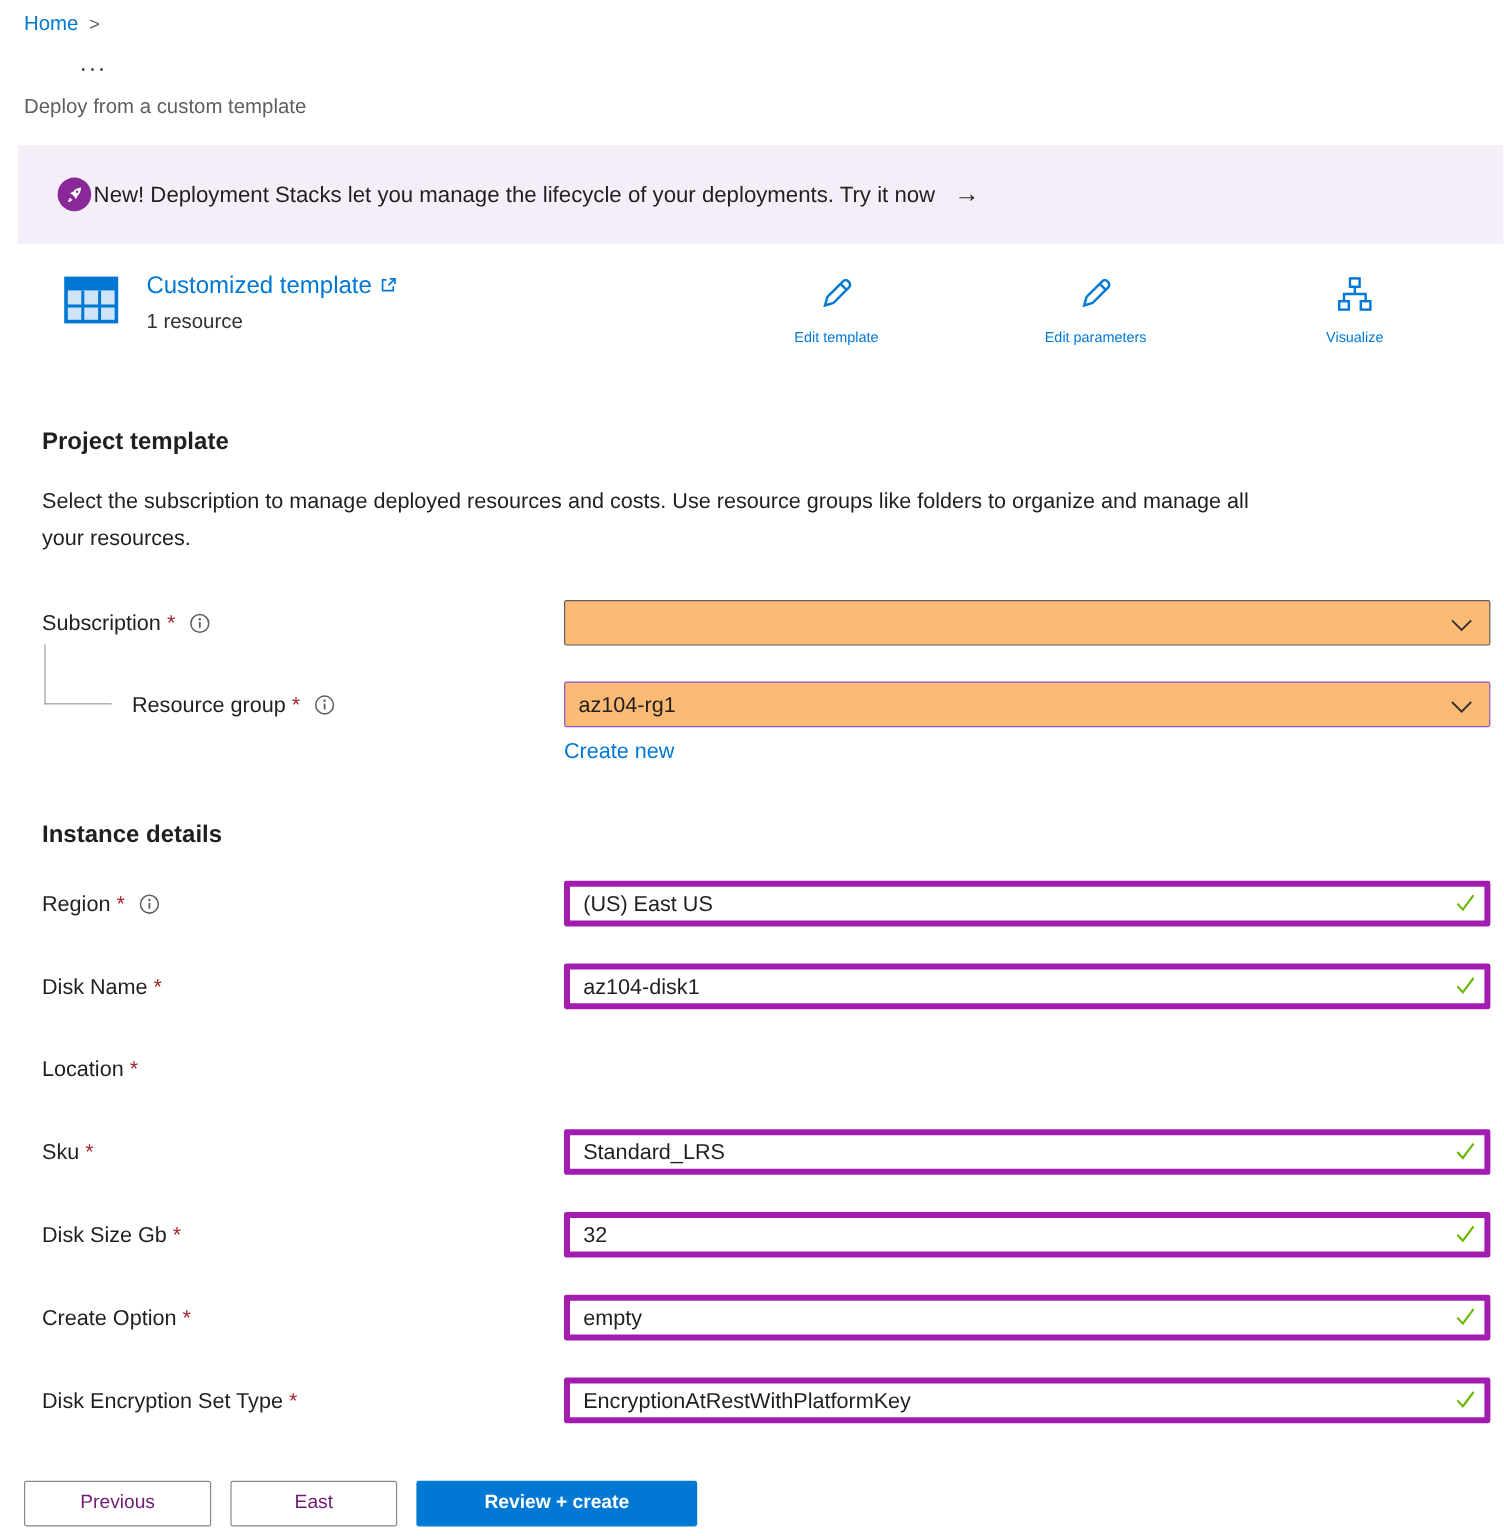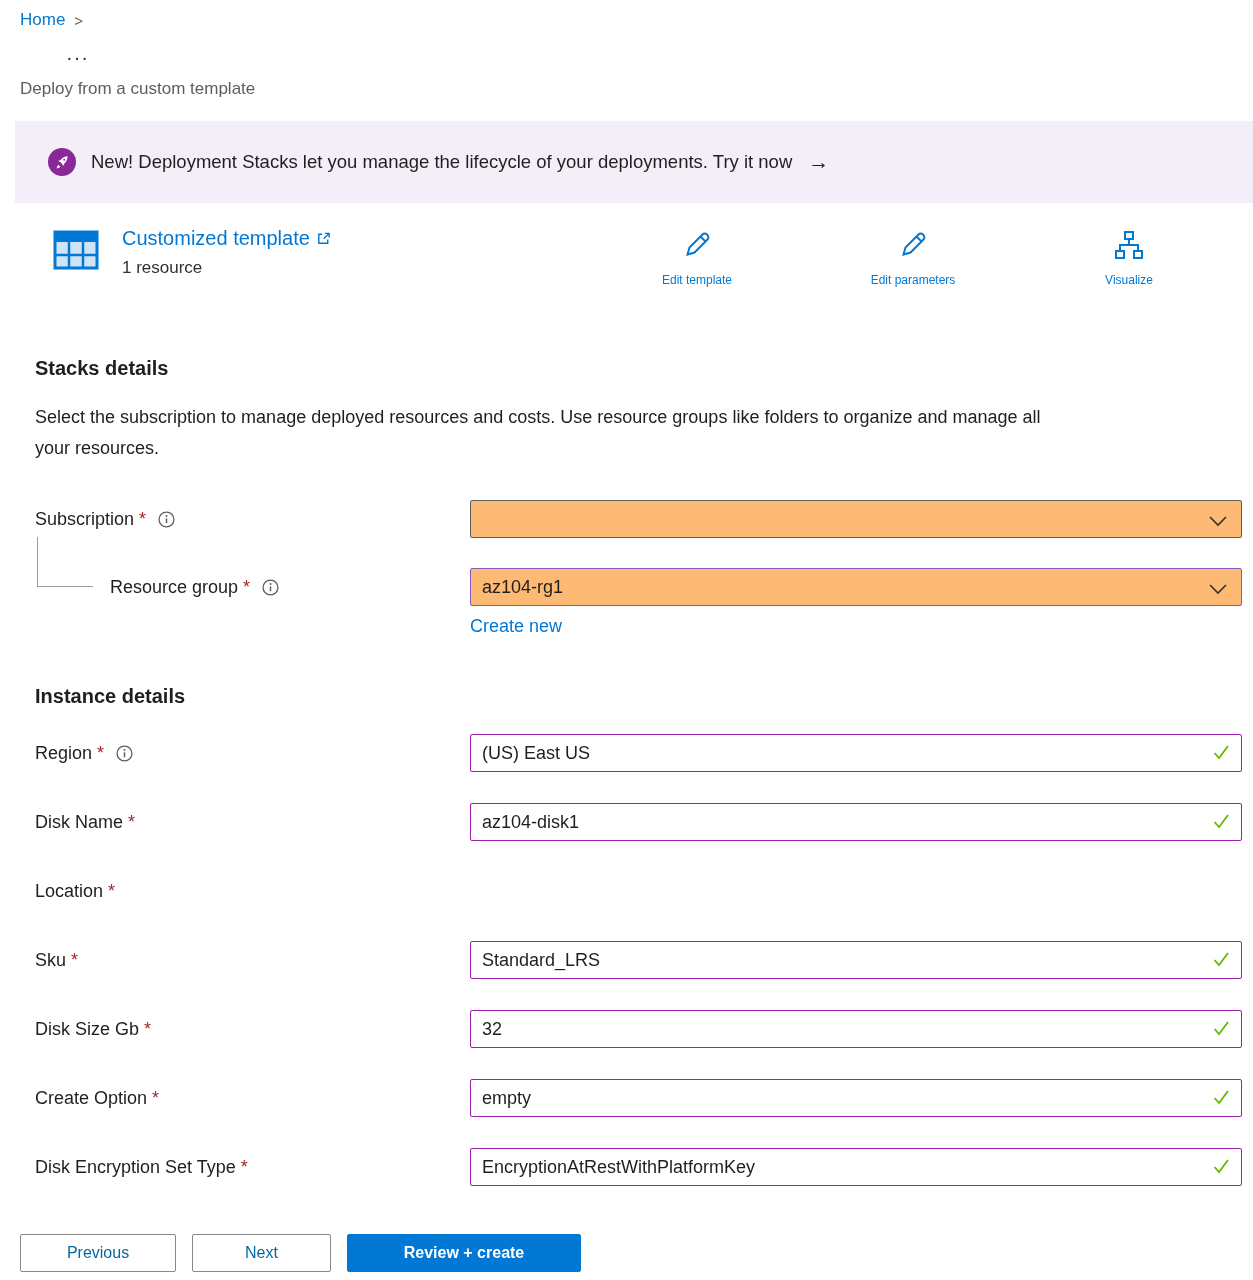--- a/index.html
+++ b/index.html
@@ -19,21 +19,21 @@
   .title-row { margin: 16px 0 0 20px; display: flex; align-items: center; }
   .page-title { font-size: 38px; font-weight: 700; margin: 0; line-height: 48px; letter-spacing: -0.5px; }
   .more-btn { margin-left: 46px; color: #323130; font-size: 20px; letter-spacing: 1px; cursor: pointer; }
   .subtitle { margin: 10px 0 0 20px; font-size: 17px; color: #605e5c; }
 
   
   .banner { margin: 22px 0 0 15px; width: 1238px; height: 82px; background: #f4eef8;
             display: flex; align-items: center; padding: 0 20px 0 33px; }
   .rocket-circle { width: 28px; height: 28px; border-radius: 50%; background: #8a2899;
                    display: flex; align-items: center; justify-content: center; flex: 0 0 auto; }
-  .banner-text { margin-left: 15px; font-size: 18.5px; }
+  .banner-text { margin-left: 2px; font-size: 18.5px; }
   .banner-arrow { margin-left: 16px; font-size: 21px; cursor: pointer; }
 
   
   .template-row { position: relative; margin-top: 22px; height: 90px; }
   .template-info { position: absolute; left: 52px; top: 2px; display: flex; }
   .template-text { margin-left: 22px; }
   .template-link { font-size: 20px; color: #0078d4; cursor: pointer; display: inline-flex; align-items: flex-start; }
   .ext-icon { margin-left: 6px; margin-top: 1px; }
   .resource-count { margin-top: 7px; font-size: 17px; color: #323130; }
   .action { position: absolute; top: 4px; display: flex; flex-direction: column; align-items: center; cursor: pointer; }
@@ -64,29 +64,29 @@
            font-size: 18px; cursor: pointer; }
   .combo-focused { border: 1.5px solid #8a57c8; }
   .chev { position: absolute; right: 13px; top: 11px; }
 
   .create-new-row { display: grid; grid-template-columns: 435px 1fr; margin-top: 10px; }
   .create-new { color: #0078d4; font-size: 18px; cursor: pointer; width: max-content; }
 
   .fields { margin-top: 26px; }
   .field-row { margin-bottom: 31px; }
   .input-wrap { position: relative; height: 38px; }
-  .text-input { width: 100%; height: 38px; border: 1px solid #a21caf; border-radius: 2px;
+  .text-input { width: 100%; height: 38px; border: 5px solid #a21caf; border-radius: 2px;
                 padding: 0 44px 0 11px; font-size: 18px; font-family: inherit; color: #201f1e; outline: none; }
   .check { position: absolute; right: 11px; top: 10px; }
 
   
   .footer { position: absolute; left: 0; bottom: 0; width: 100%; height: 72px; background: #fff;
             display: flex; align-items: flex-end; padding: 0 0 8px 20px; }
   .btn { height: 38px; border: 1px solid #8a8886; background: #fff; border-radius: 2px;
-         font-size: 16px; font-family: inherit; color: #0369a1; cursor: pointer; }
+         font-size: 16px; font-family: inherit; color: #701a75; cursor: pointer; }
   .btn-prev { min-width: 156px; }
   .btn-next { min-width: 139px; margin-left: 16px; }
   .btn-primary { min-width: 234px; margin-left: 16px; background: #0078d4; border-color: #0078d4;
                  color: #fff; font-weight: 600; }
 </style>
 </head>
 <body>
 
 <nav class="breadcrumb">
   <span class="crumb">Home</span>
@@ -164,21 +164,21 @@
         <rect x="21" y="22" width="8" height="7"></rect>
         <path d="M16 10v6 M16 16H7v6 M16 16h9v6"></path>
       </svg>
     </span>
     <span class="action-label">Visualize</span>
   </div>
 </div>
 
 <section class="form-area">
 
-  <h2 class="section-heading h-project">Stacks details</h2>
+  <h2 class="section-heading h-project">Project template</h2>
   <p class="description">Select the subscription to manage deployed resources and costs. Use resource groups like folders to organize and manage all your resources.</p>
 
   <div class="row row-subscription">
     <div class="label-cell">
       <span>Subscription</span>
       <span class="req">*</span>
       <span class="info-btn">
         <svg width="17" height="17" viewBox="0 0 16 16">
           <circle cx="8" cy="8" r="7" fill="none" stroke="#605e5c" stroke-width="1.2"></circle>
           <rect x="7.3" y="6.9" width="1.4" height="4.6" fill="#605e5c"></rect>
@@ -330,15 +330,15 @@
             </svg>
         </span>
       </div>
     </div>
 
   </div>
 </section>
 
 <div class="footer">
   <button class="btn btn-prev">Previous</button>
-  <button class="btn btn-next">Next</button>
+  <button class="btn btn-next">East</button>
   <button class="btn btn-primary">Review + create</button>
 </div>
 
 </body></html>

